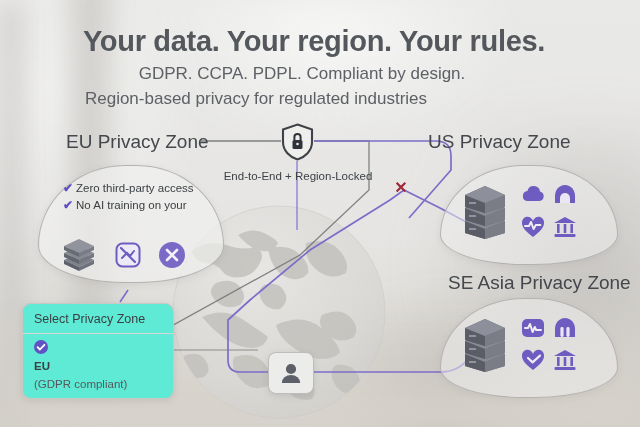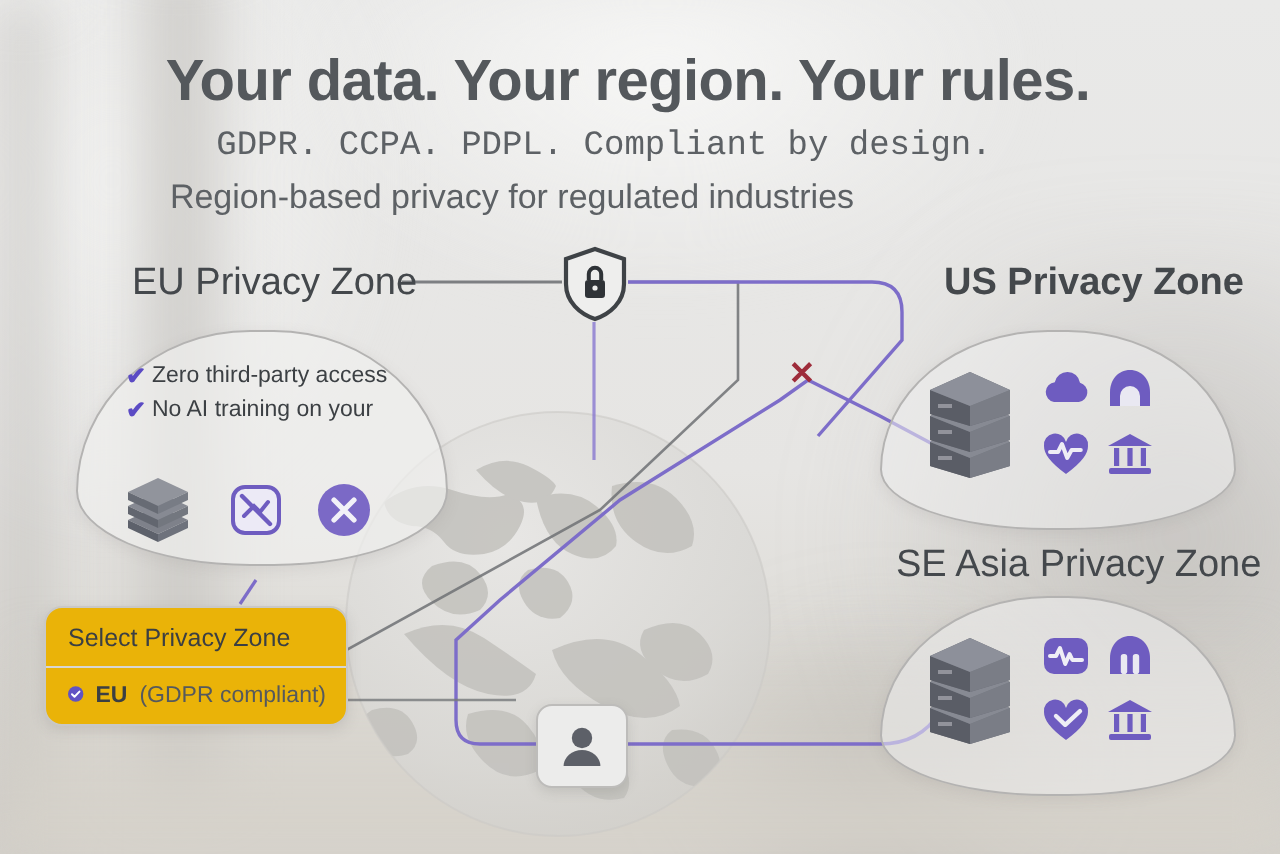--- a/index.html
+++ b/index.html
@@ -62,32 +62,32 @@
   
   .lines { position:absolute; inset:0; }
 
   
   .headline {
     position:absolute; left:0; top:25px; width:628px; text-align:center;
     font-size:29px; font-weight:bold; color:#54585c; letter-spacing:-0.3px;
   }
   .sub1 {
     position:absolute; left:0; top:64px; width:604px; text-align:center;
-    font-size:17px; color:#5d6165;font-family:Liberation Mono, monospace;
+    font-size:17px; color:#5d6165;
   }
   .sub2 {
     position:absolute; left:0; top:89px; width:512px; text-align:center;
     font-size:17px; color:#5d6165;
   }
 
   .zone-title {
     position:absolute; font-size:19px; color:#44484c;
   }
   .zt-eu { left:66px; top:131px; }
-  .zt-us { left:472px; top:131px;font-weight:bold; }
+  .zt-us { left:428px; top:131px; }
   .zt-sea { left:448px; top:272px; }
 
   
   .blob {
     position:absolute;
     background:rgba(238,238,237,0.60);
     border:1px solid #b4b3b2;
     box-shadow:0 2px 7px rgba(120,118,115,0.13);
   }
   .blob-eu {
@@ -130,32 +130,33 @@
   
   .shield { position:absolute; left:281px; top:123px; width:33px; height:38px; }
   .e2e-label {
     position:absolute; left:196px; top:170px; width:204px; text-align:center;
     font-size:11.5px; color:#3e4246;
   }
 
   
   .select-card {
     position:absolute; left:22px; top:303px; width:152px;
-    background:#eab308; border:1px solid #c9c8c6; border-radius:9px;
+    background:#5eead4; border:1px solid #c9c8c6; border-radius:9px;
     box-shadow:0 2px 7px rgba(110,108,105,0.18);
     overflow:hidden;
   }
   .select-title {
     font-size:12.5px; color:#3b3f43; padding:8px 10px 7px 11px;
   }
   .select-div { height:1px; background:#d7d6d4; }
   .select-opt {
-    display:flex; align-items:flex-end; gap:6px;
+    display:flex; align-items:flex-start; gap:6px;
     padding:6px 10px 8px 11px; font-size:11.5px; color:#3b3f43;
     white-space:nowrap;
+    flex-direction:column;
   }
   .opt-strong { font-weight:bold; }
   .opt-light { color:#55595d; }
 
   
   .avatar-card {
     position:absolute; left:268px; top:352px; width:46px; height:42px;
     background:#ececeb; border:1px solid #bdbcba; border-radius:8px;
     box-shadow:0 2px 6px rgba(110,108,105,0.20);
     display:flex; align-items:center; justify-content:center;
@@ -276,20 +277,21 @@
       <path d="M9 9 L19 19 M19 9 L9 19" stroke="#f2f1f8" stroke-width="2.6" stroke-linecap="round"></path>
     </svg>
   </div>
 
   <svg class="shield" viewBox="0 0 33 38">
     <path d="M16.5 1.5 L31 6.5 V19 C31 28 24 34 16.5 36.5 C9 34 2 28 2 19 V6.5 Z" fill="#eeeeed" stroke="#3e4246" stroke-width="2.1"></path>
     <rect x="11.5" y="17" width="10" height="9" rx="1.6" fill="#2f3337"></rect>
     <path d="M13.4 17 v-3 a3.1 3.1 0 0 1 6.2 0 v3" fill="none" stroke="#2f3337" stroke-width="2"></path>
     <circle cx="16.5" cy="21" r="1.3" fill="#eeeeed"></circle>
   </svg>
+  <div class="e2e-label">End-to-End + Region-Locked</div>
   <div class="red-x">✕</div>
 
   <div class="zone-title zt-us">US Privacy Zone</div>
   <div class="blob blob-us"></div>
   <div class="zone-icons zi-us">
     <svg width="46" height="56" viewBox="0 0 46 56">
       <g>
         <polygon points="3,38 23,29 43,38 43,50 23,56 3,50" fill="#6b6e77"></polygon>
         <polygon points="3,38 23,46 23,56 3,50" fill="#5a5d66"></polygon>
         <polygon points="23,46 43,38 43,50 23,56" fill="#7a7d86"></polygon>

